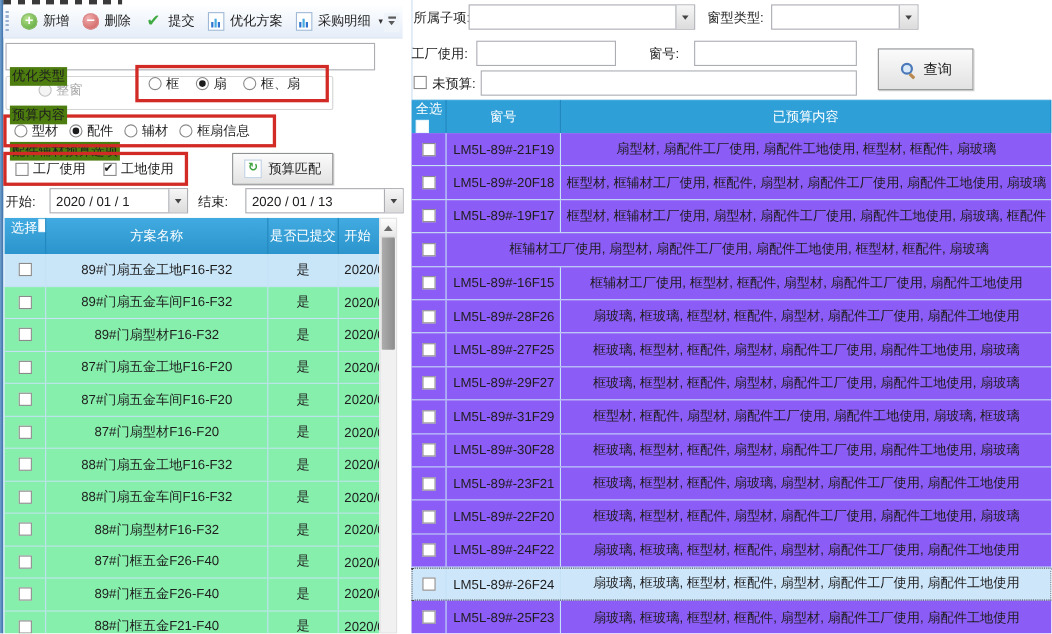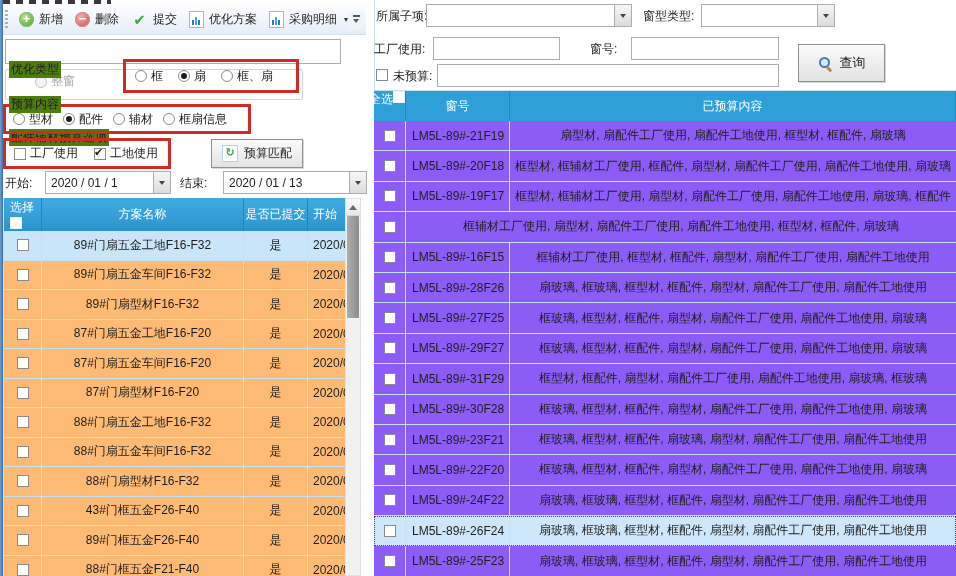--- a/index.html
+++ b/index.html
@@ -74,26 +74,26 @@
   .dtp-btn{width:16px;align-self:stretch;background:linear-gradient(#F6F6F6,#DCDCDC);
         border-left:1px solid #ABADB3;display:flex;align-items:center;justify-content:center}
   .dtp-btn::after{content:"";border:3px solid transparent;border-top:4px solid #444;margin-top:3px}
 
   
   .lt{position:absolute;top:198px;left:0;width:342px;height:378px;overflow:hidden;
       border-left:1px solid #C5E2F5;box-sizing:border-box}
   .lt-header{display:flex;height:33px;background:linear-gradient(#41ABE1,#2B94CC);color:#fff}
   .lt-h{border-right:1px solid #2387BE;box-sizing:border-box;display:flex;align-items:center;
         justify-content:center;overflow:hidden;white-space:nowrap}
-  .lt-h1{flex:none;width:38px;flex-direction:column;align-items:flex-start;justify-content:flex-start;
+  .lt-h1{flex:none;width:38px;flex-direction:row;align-items:flex-start;justify-content:flex-start;
         padding:1px 0 0 6px;gap:1px}
   .lt-h2{flex:none;width:202px}
   .lt-h3{flex:none;width:64px}
   .lt-h4{flex:none;width:38px;justify-content:flex-start;padding-left:5px}
-  .lt-row{display:flex;height:29.5px;background:#fdba74;border-bottom:1px solid #C5E2F5;box-sizing:border-box}
+  .lt-row{display:flex;height:29.5px;background:#86efac;border-bottom:1px solid #C5E2F5;box-sizing:border-box}
   .lt-row.selected{background:#C9E5F8}
   .lt-c{border-right:1px solid #C5E2F5;box-sizing:border-box;display:flex;align-items:center;
         overflow:hidden;white-space:nowrap}
   .lt-c1{flex:none;width:38px;justify-content:center}
   .lt-c2{flex:none;width:202px;justify-content:center}
   .lt-c3{flex:none;width:64px;justify-content:center}
   .lt-c4{flex:none;width:38px;padding-left:5px}
   .lt-sb{position:absolute;top:198px;left:342px;width:16px;height:378px;background:#F1F1F1;
         border:1px solid #E2E2E2;box-sizing:border-box}
   .lt-sb-up{height:16px;background:linear-gradient(#FDFDFD,#E7E7E7);border-bottom:1px solid #D5D5D5;
@@ -120,21 +120,21 @@
         border:2px solid #4A78B8;border-radius:50%;background:#D9E9F8}
   .search-icon::after{content:"";position:absolute;left:10px;top:10px;width:6px;height:3px;
         background:#B98A4F;transform:rotate(45deg);transform-origin:0 0;border-radius:1px}
 
   
   .rt{position:absolute;top:90px;left:0;width:582px;height:486px;overflow:hidden;
       border-top:1px solid #C5E2F5;box-sizing:border-box}
   .rt-header{display:flex;height:30px;background:#2F9FD8;color:#fff}
   .rt-h{border-right:1px solid #2387BE;box-sizing:border-box;display:flex;align-items:center;
         justify-content:center;overflow:hidden;white-space:nowrap}
-  .rt-h1{flex:none;width:32px;align-items:flex-start;justify-content:flex-end;
+  .rt-h1{flex:none;width:32px;flex-direction:column;align-items:flex-start;justify-content:space-between;
         padding:0 0 0 4px}
   .rt-h2{flex:none;width:104px}
   .rt-h3{flex:1}
   .rt-row{display:flex;height:30.4px;background:#8b5cf6;border-bottom:1px solid #C5E2F5;box-sizing:border-box}
   .rt-row.selected{background:#CDE6FA;outline:1px dotted #4a4a4a;outline-offset:-1px}
   .rt-c{box-sizing:border-box;display:flex;align-items:center;overflow:hidden;white-space:nowrap}
   .rt-c1{flex:none;width:32px;justify-content:center;border-right:1px solid #C5E2F5}
   .rt-c2{flex:none;width:104px;padding-left:6px;border-right:1px solid #C5E2F5}
   .rt-c3{flex:1;justify-content:center}
 </style>
@@ -333,21 +333,21 @@
             <span class="checkbox"></span>
           </div>
           <div class="lt-c lt-c2">88#门扇型材F16-F32</div>
           <div class="lt-c lt-c3">是</div>
           <div class="lt-c lt-c4">2020/0</div>
         </div>
         <div class="lt-row">
           <div class="lt-c lt-c1">
             <span class="checkbox"></span>
           </div>
-          <div class="lt-c lt-c2">43#门框五金F26-F40</div>
+          <div class="lt-c lt-c2">87#门框五金F26-F40</div>
           <div class="lt-c lt-c3">是</div>
           <div class="lt-c lt-c4">2020/0</div>
         </div>
         <div class="lt-row">
           <div class="lt-c lt-c1">
             <span class="checkbox"></span>
           </div>
           <div class="lt-c lt-c2">89#门框五金F26-F40</div>
           <div class="lt-c lt-c3">是</div>
           <div class="lt-c lt-c4">2020/0</div>

